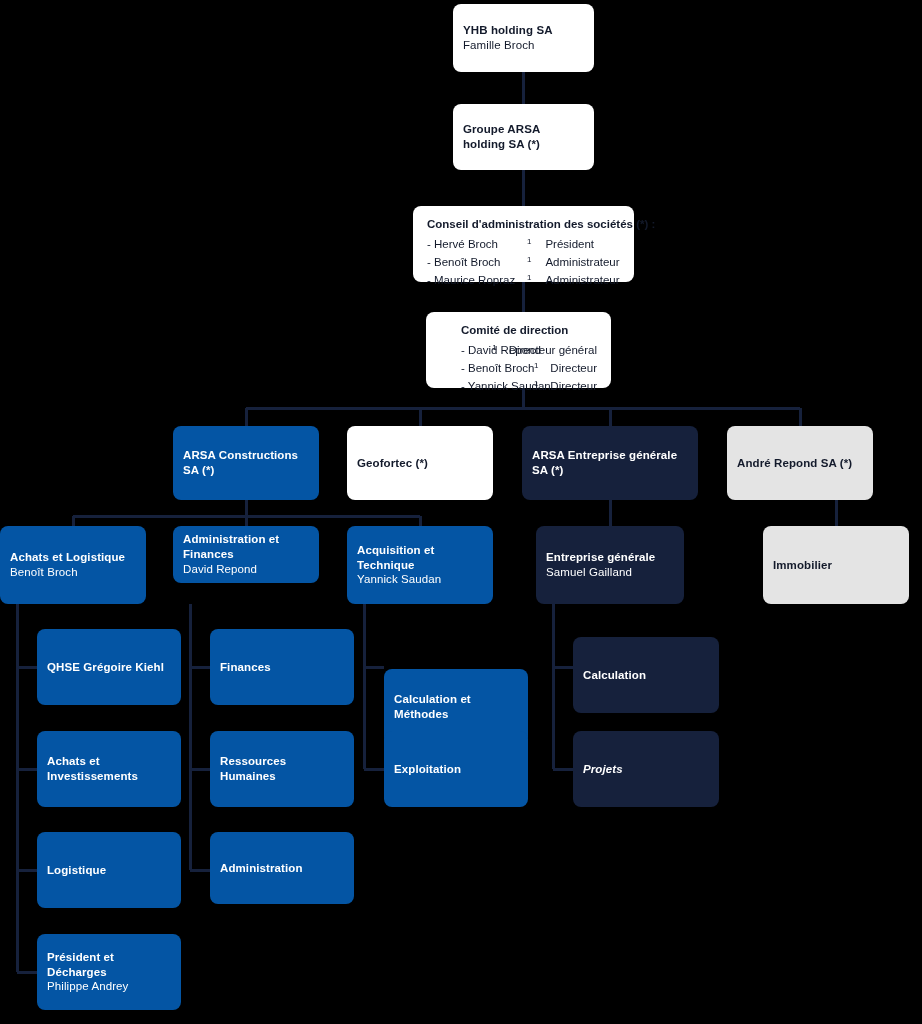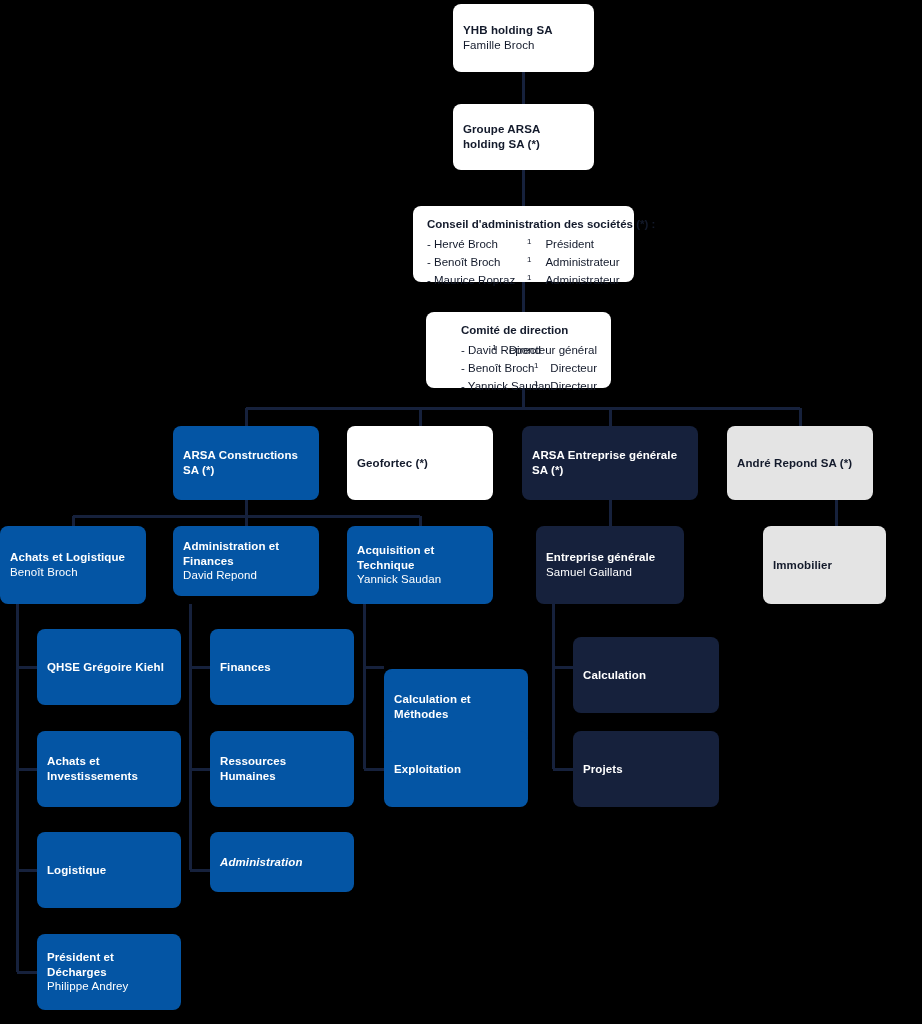--- a/index.html
+++ b/index.html
@@ -171,39 +171,39 @@
         <span class="t1">André Repond SA (*)</span>
       </span>
   </div>
 
   <div class="node v-blue" style="left:0px;top:526px;width:146px;height:78px;">
     <span class="lines">
       <span class="t1">Achats et Logistique</span>
       <span class="t2">Benoît Broch</span>
     </span>
   </div>
-  <div class="node v-blue" style="left:173px;top:526px;width:146px;height:70px;">
+  <div class="node v-blue" style="left:173px;top:526px;width:146px;height:57px;">
     <span class="lines">
       <span class="t1">Administration et Finances</span>
       <span class="t2">David Repond</span>
     </span>
   </div>
   <div class="node v-blue" style="left:347px;top:526px;width:146px;height:78px;">
     <span class="lines">
       <span class="t1">Acquisition et Technique</span>
       <span class="t2">Yannick Saudan</span>
     </span>
   </div>
   <div class="node v-navy" style="left:536px;top:526px;width:148px;height:78px;">
     <span class="lines">
       <span class="t1">Entreprise générale</span>
       <span class="t2">Samuel Gailland</span>
     </span>
   </div>
-  <div class="node v-grey" style="left:763px;top:526px;width:123px;height:78px;">
+  <div class="node v-grey" style="left:763px;top:526px;width:146px;height:78px;">
     <span class="lines">
         <span class="t1">Immobilier</span>
       </span>
   </div>
 
   <div class="node v-blue" style="left:37px;top:629px;width:144px;height:76px;">
     <span class="lines">
         <span class="t1">QHSE Grégoire Kiehl</span>
       </span>
   </div>
@@ -227,21 +227,21 @@
   <div class="node v-blue" style="left:210px;top:629px;width:144px;height:76px;">
     <span class="lines">
         <span class="t1">Finances</span>
       </span>
   </div>
   <div class="node v-blue" style="left:210px;top:731px;width:144px;height:76px;">
     <span class="lines">
         <span class="t1">Ressources Humaines</span>
       </span>
   </div>
-  <div class="node v-blue" style="left:210px;top:832px;width:144px;height:60px;font-style:italic;">
+  <div class="node v-blue" style="left:210px;top:832px;width:144px;height:72px;">
     <span class="lines">
         <span class="t1">Administration</span>
       </span>
   </div>
 
   <div class="node v-blue" style="left:384px;top:629px;width:144px;height:76px;margin-top:40px;">
     <span class="lines">
         <span class="t1">Calculation et Méthodes</span>
       </span>
   </div>
@@ -249,19 +249,19 @@
     <span class="lines">
         <span class="t1">Exploitation</span>
       </span>
   </div>
 
   <div class="node v-navy" style="left:573px;top:629px;width:146px;height:76px;margin-top:8px;">
     <span class="lines">
         <span class="t1">Calculation</span>
       </span>
   </div>
-  <div class="node v-navy" style="left:573px;top:731px;width:146px;height:76px;">
+  <div class="node v-navy" style="left:573px;top:731px;width:146px;height:76px;font-style:italic;">
     <span class="lines">
         <span class="t1">Projets</span>
       </span>
   </div>
 
 </div>
 
 </body></html>

